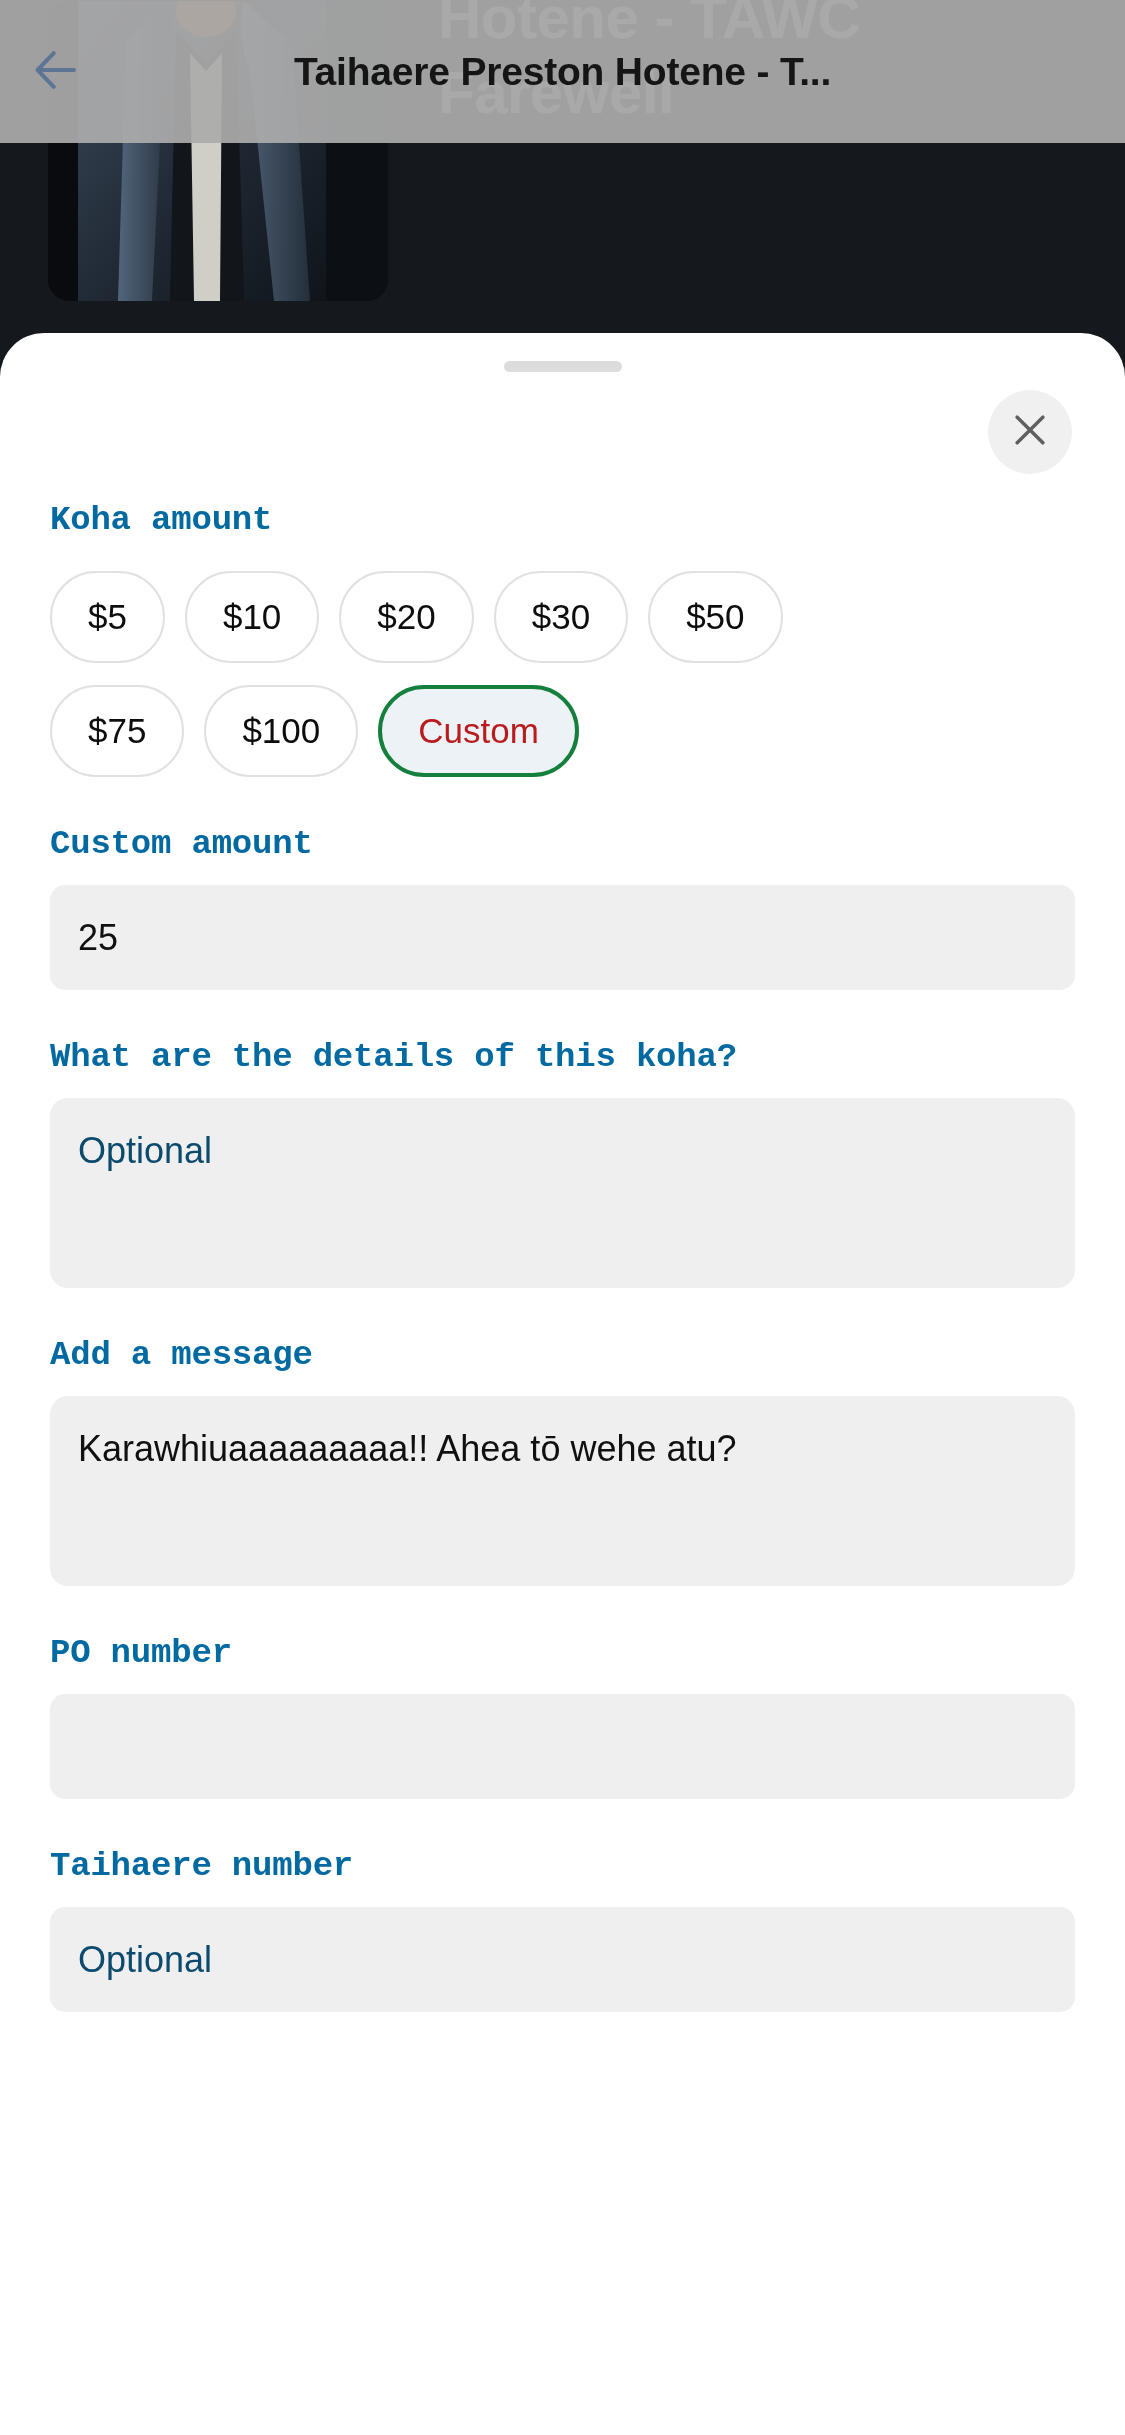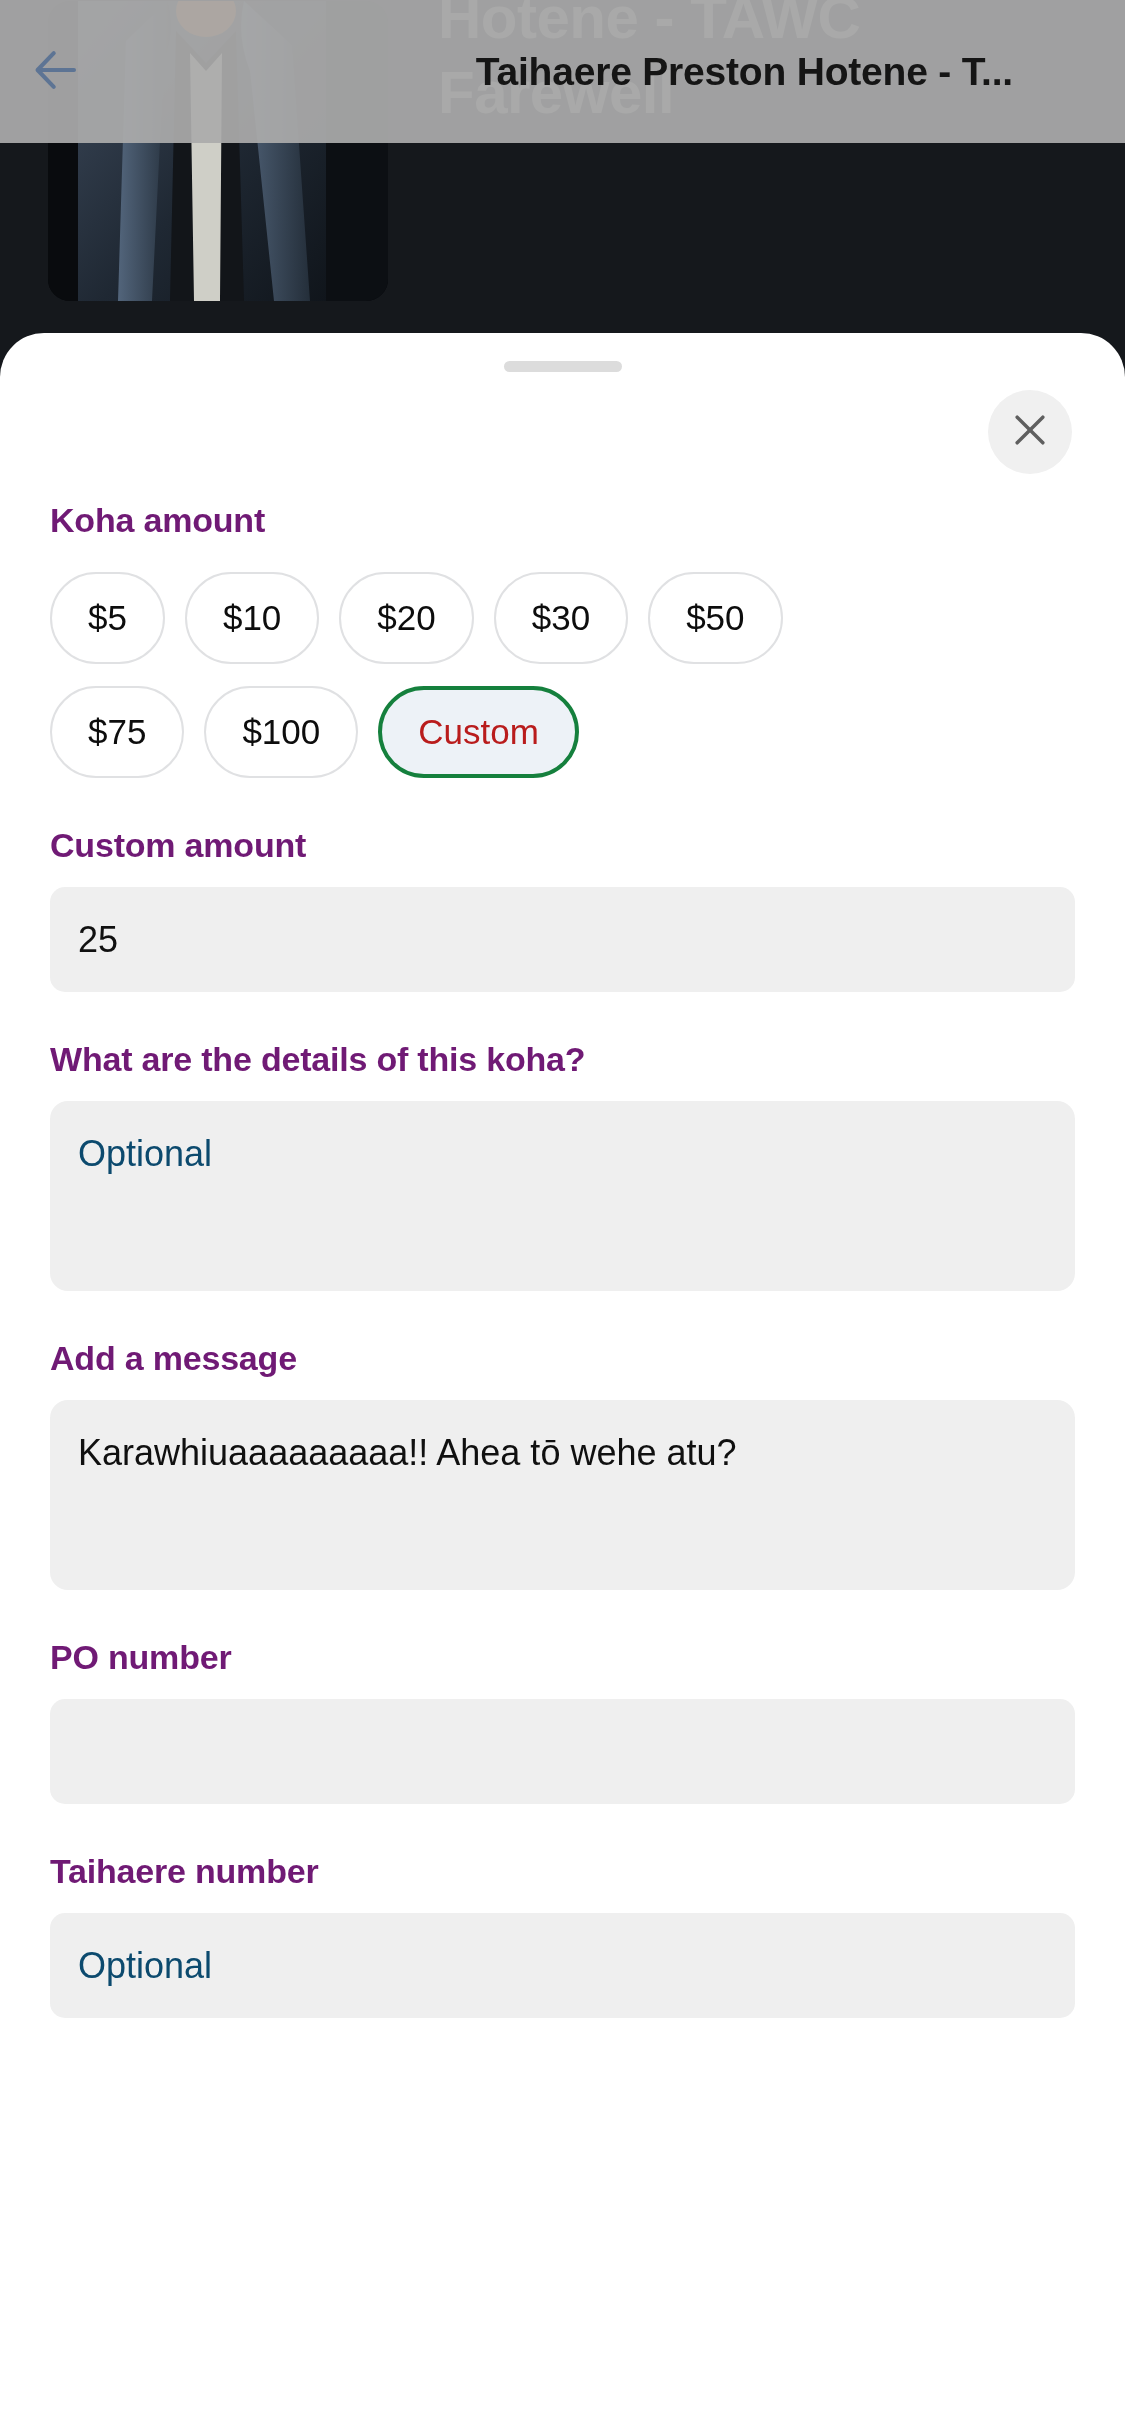--- a/index.html
+++ b/index.html
@@ -65,21 +65,21 @@
     width: 112px;
     height: 143px;
     display: flex;
     align-items: center;
     justify-content: center;
     cursor: pointer;
   }
   #back-button svg { width: 54px; height: 54px; }
   #appbar-title {
     flex: 1;
-    text-align: right;
+    text-align: center;
     font-size: 39px;
     font-weight: 700;
     color: #151515;
     padding-right: 112px;
     letter-spacing: -0.2px;
     white-space: nowrap;
     overflow: hidden;
   }
 
   
@@ -126,22 +126,23 @@
     position: absolute;
     left: 0;
     top: 168px;
     width: 1125px;
     padding: 0 50px;
   }
 
   .field-label {
     font-size: 34px;
     font-weight: 700;
-    color: #701a75;
+    color: #0369a1;
     letter-spacing: -0.2px;
+    font-family: Liberation Mono, monospace;
   }
 
   
   #chip-rows { margin-top: 32px; }
   .chip-row {
     display: flex;
     gap: 20px;
     margin-bottom: 22px;
   }
   .chip {

